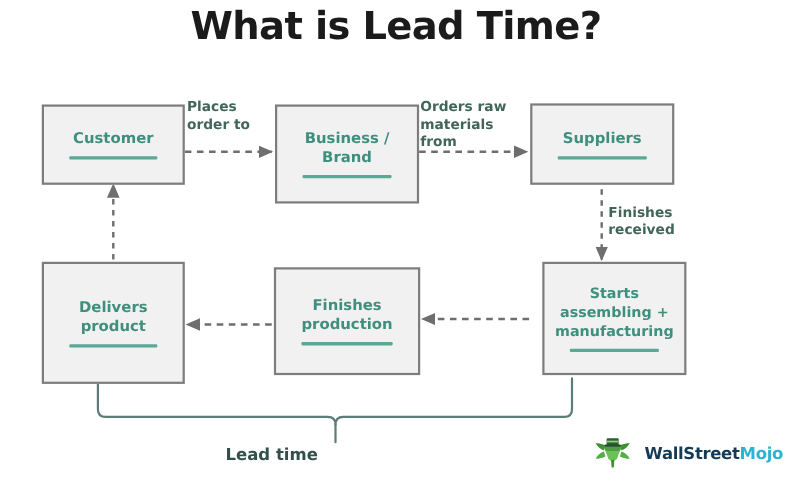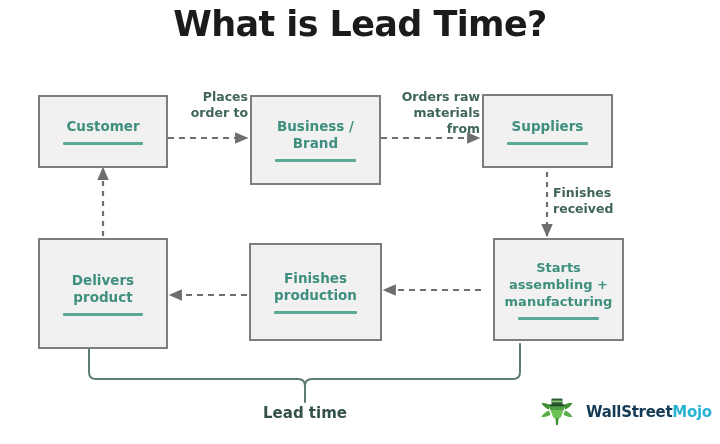--- a/index.html
+++ b/index.html
@@ -71,32 +71,32 @@
   .node.small .node-label { font-size: 13px; }
 
   
   .edge-label {
     position: absolute;
     font-family: "DejaVu Sans", sans-serif;
     font-weight: bold;
     font-size: 12.5px;
     line-height: 16px;
     color: #41655a;
-    text-align: right;
+    text-align: left;
     white-space: pre-line;
   }
 
   
   .bracket-label {
     position: absolute;
     font-family: "DejaVu Sans", sans-serif;
     font-weight: bold;
     font-size: 15px;
     color: #33504a;
-    text-align: center;
+    text-align: left;
     white-space: nowrap;
   }
 
   
   .logo {
     position: absolute;
     left: 540px;
     top: 396px;
     display: flex;
     align-items: center;

